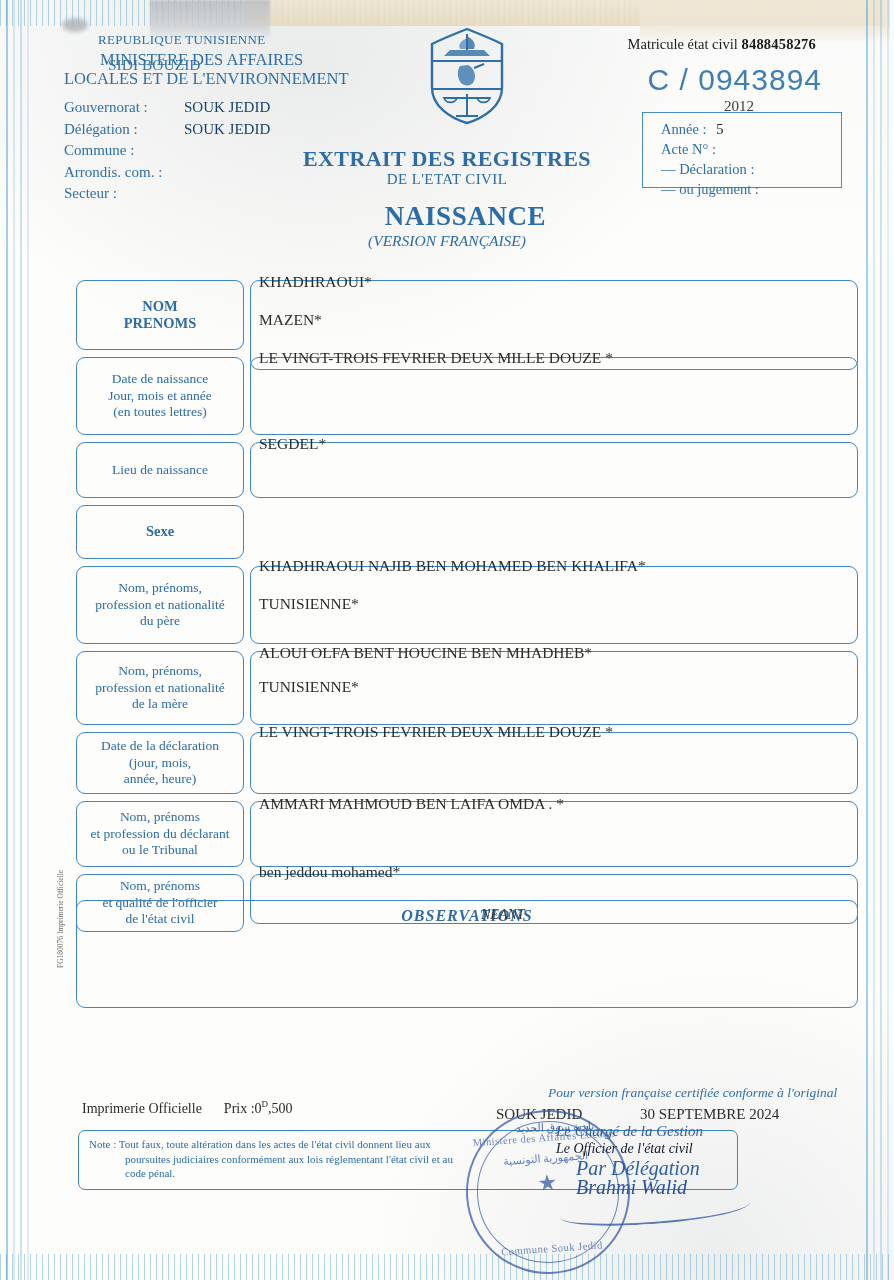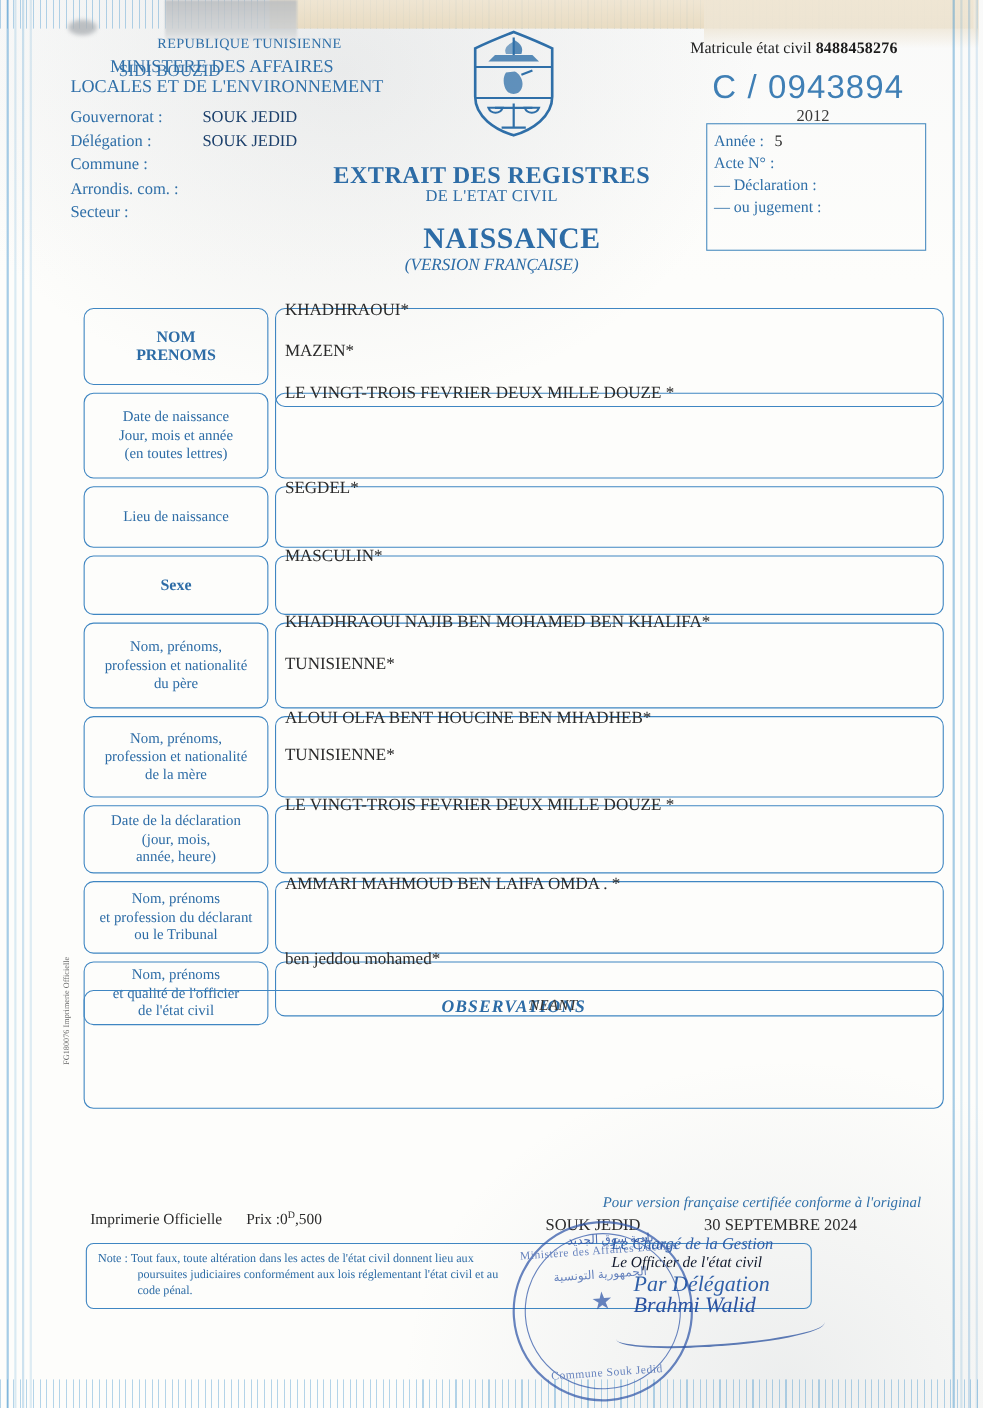--- a/index.html
+++ b/index.html
@@ -107,21 +107,21 @@
     position: absolute;
     left: 64px;
     top: 32px;
     width: 300px;
     color: #2f6fa8;
     font-family: "Liberation Serif", serif;
   }
   .hdr-rep {
     font-size: 13px;
     letter-spacing: .3px;
-    margin-left: 79px;
+    margin-left: 34px;
   }
   .hdr-min {
     font-size: 16.5px;
     line-height: 21px;
     margin-top: 1px;
     margin-left: 36px;
   }
   .hdr-fields {
     margin-top: 8px;
     font-size: 15px;
@@ -181,23 +181,23 @@
     right: 140px;
     top: 98px;
     font-size: 15px;
     color: #3a3a3a;
   }
   .act-box {
     position: absolute;
     right: 52px;
     top: 112px;
     width: 200px;
-    height: 116px;
+    height: 76px;
     border: 1.4px solid #4a8cc0;
-    padding: 6px 6px;
+    padding: 6px 18px;
     box-sizing: border-box;
     color: #2f6fa8;
     font-size: 14.5px;
     line-height: 20px;
   }
   .act-box .v { color: #222; margin-left: 6px; }
 
   
   .title-main {
     position: absolute;
@@ -646,23 +646,20 @@
         <div class="typed" style="top:-8px">SEGDEL*</div>
       </div>
     </div>
 
     <div class="frow" style="height:54px">
       <div class="fcell-label" style="height:54px">
         <div class="inner">
           <b>Sexe</b>
         </div>
       </div>
-      <div class="fcell-value" style="height:54px">
-        <div class="typed" style="top:-9px">MASCULIN*</div>
-      </div>
     </div>
 
     <div class="frow" style="height:78px">
       <div class="fcell-label" style="height:78px">
         <div class="inner">
           <span>Nom, prénoms,</span><br>
           <span>profession et nationalité</span><br>
           <span>du père</span>
         </div>
       </div>

